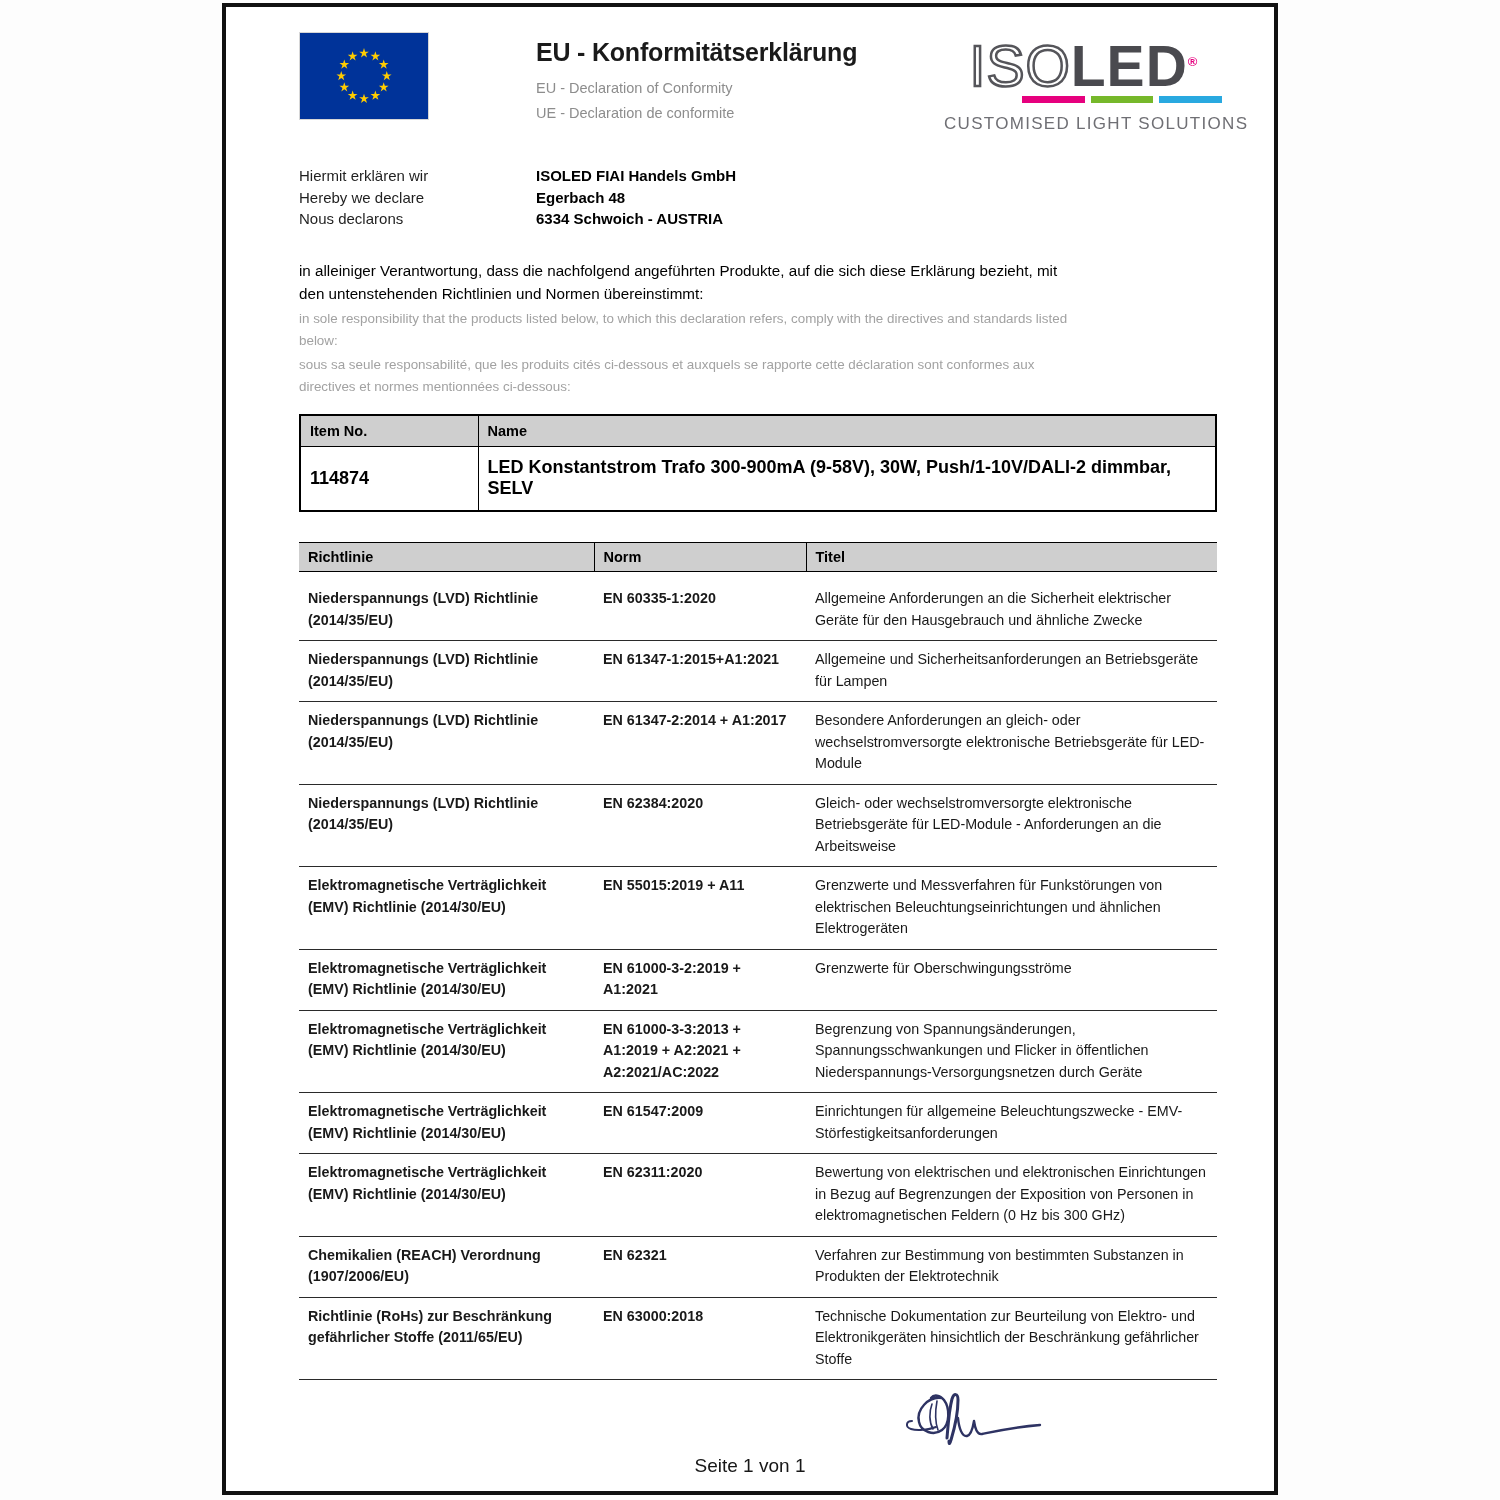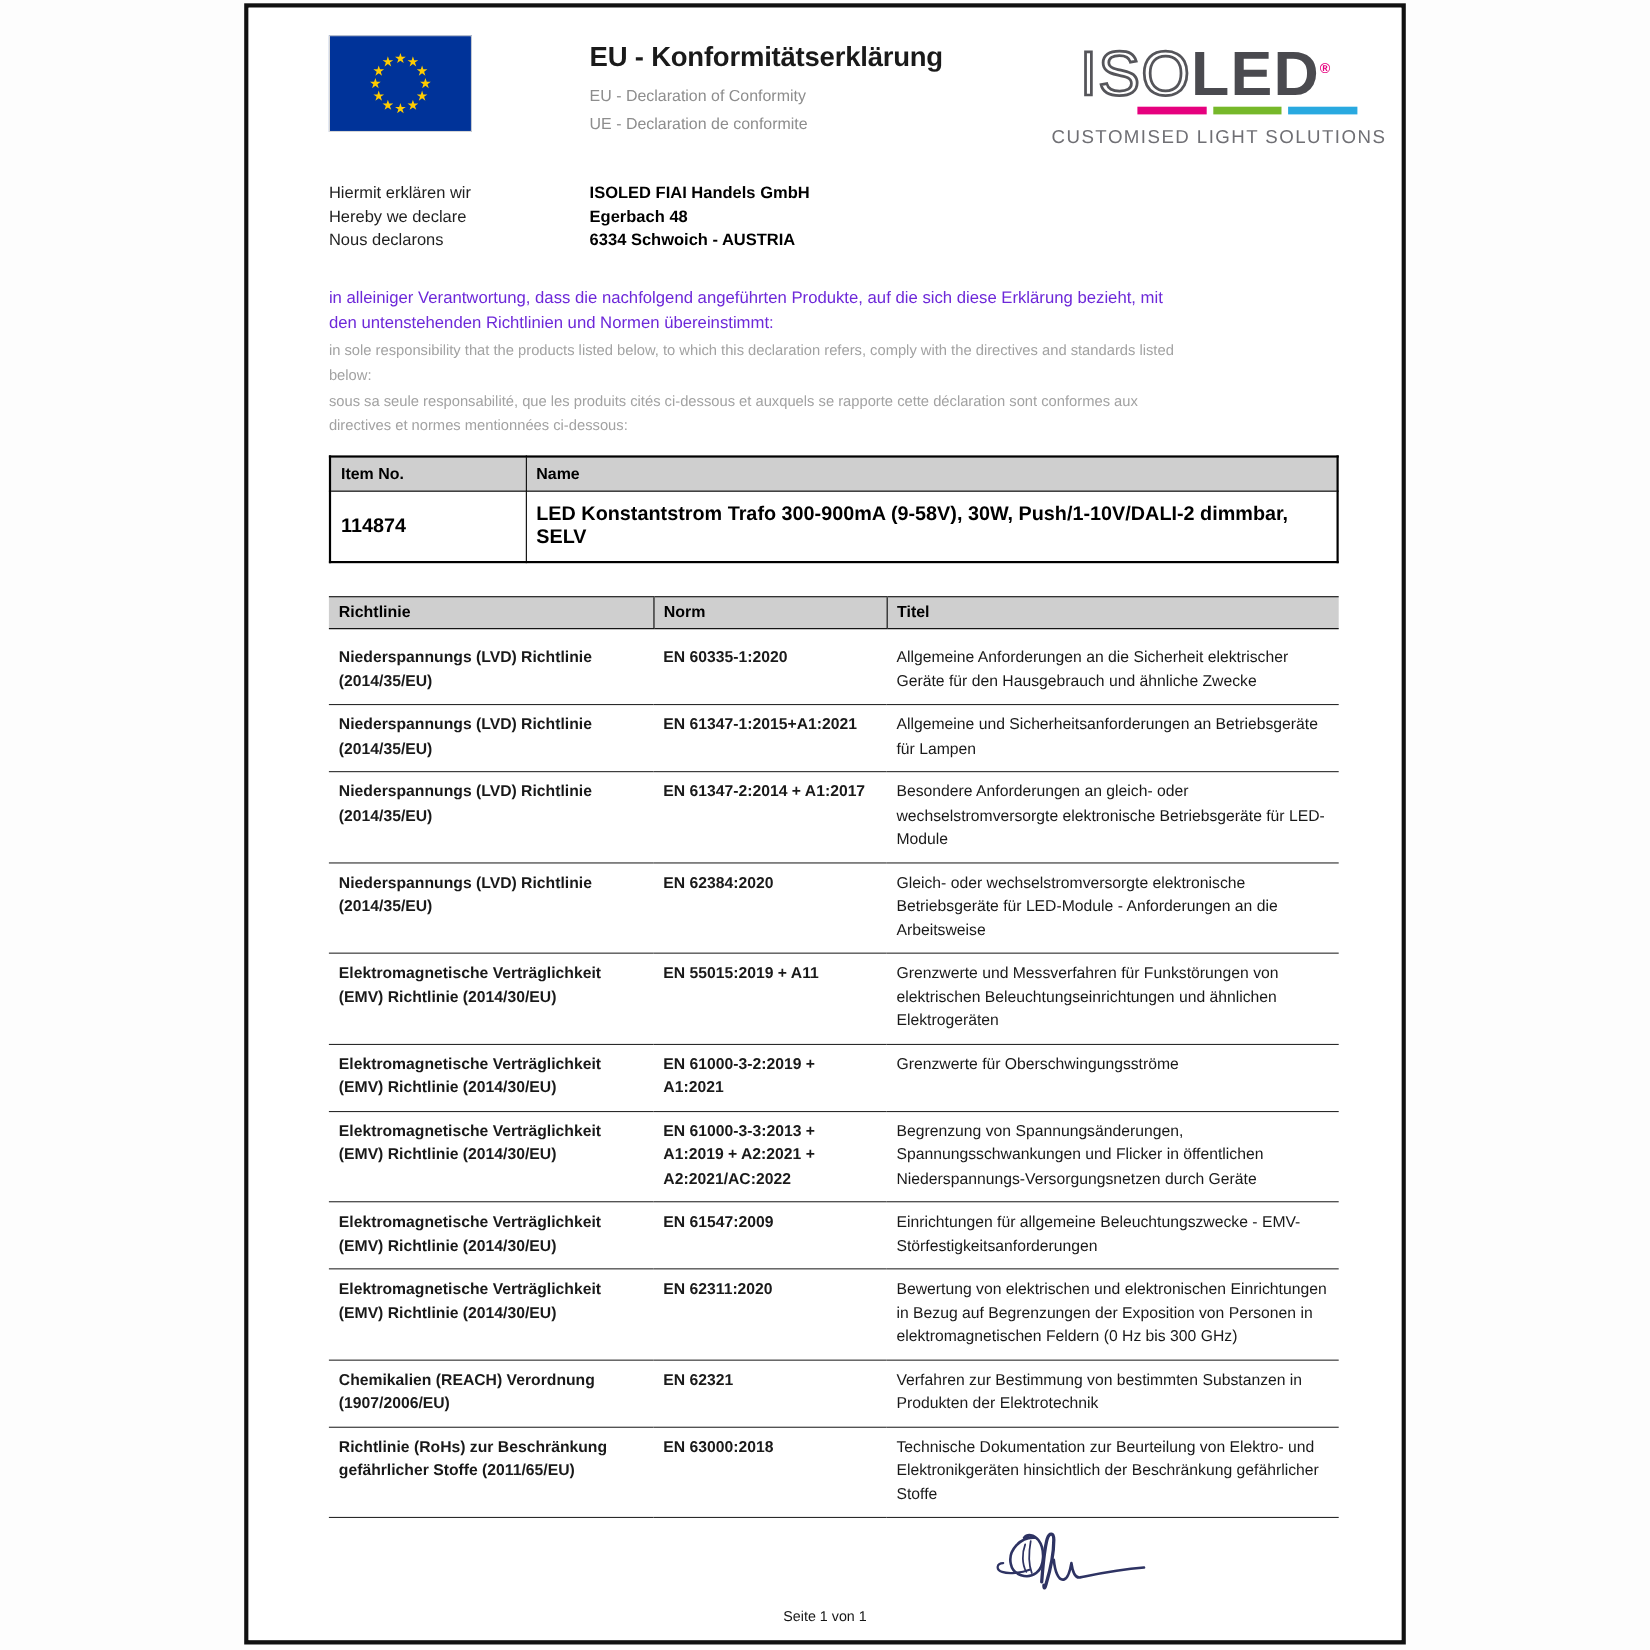--- a/index.html
+++ b/index.html
@@ -58,21 +58,21 @@
   }
   .doc-sub {
     font-size: 14.5px;
     color: #8d8d8d;
     margin: 0 0 9px 0;
     white-space: nowrap;
   }
 
   .logo-block {
     position: absolute;
-    right: 38px; top: 8px;
+    right: 50px; top: 8px;
     width: 280px;
     text-align: center;
   }
   .logo-word {
     font-size: 57px;
     line-height: 58px;
     letter-spacing: 1px;
     font-weight: bold;
     white-space: nowrap;
     position: relative;
@@ -124,21 +124,21 @@
     font-size: 15px; color: #000000; font-weight: bold; line-height: 21.5px;
   }
 
   
   .resp {
     margin: 18px 73px 0 73px;
     width: 780px;
   }
   .resp-de {
     font-size: 15.2px;
-    color: #6d28d9;
+    color: #000000;
     line-height: 23px;
   }
   .resp-en, .resp-fr {
     font-size: 13.4px;
     color: #a2a2a2;
     line-height: 21.5px;
     margin-top: 3px;
   }
 
   
@@ -205,21 +205,21 @@
   .sig-img {
     position: absolute;
     left: 662px; top: 2px;
     width: 170px; height: 62px;
   }
   .sig-img svg { width: 100%; height: 100%; display: block; }
   .footer {
     position: absolute;
     bottom: 14px; left: 0; right: 0;
     text-align: center;
-    font-size: 13px;
+    font-size: 19px;
     color: #171717;
   }
 </style>
 </head>
 <body>
 
 <div id="page-wrap">
   <div id="page">
     <div id="page-inner">
 

